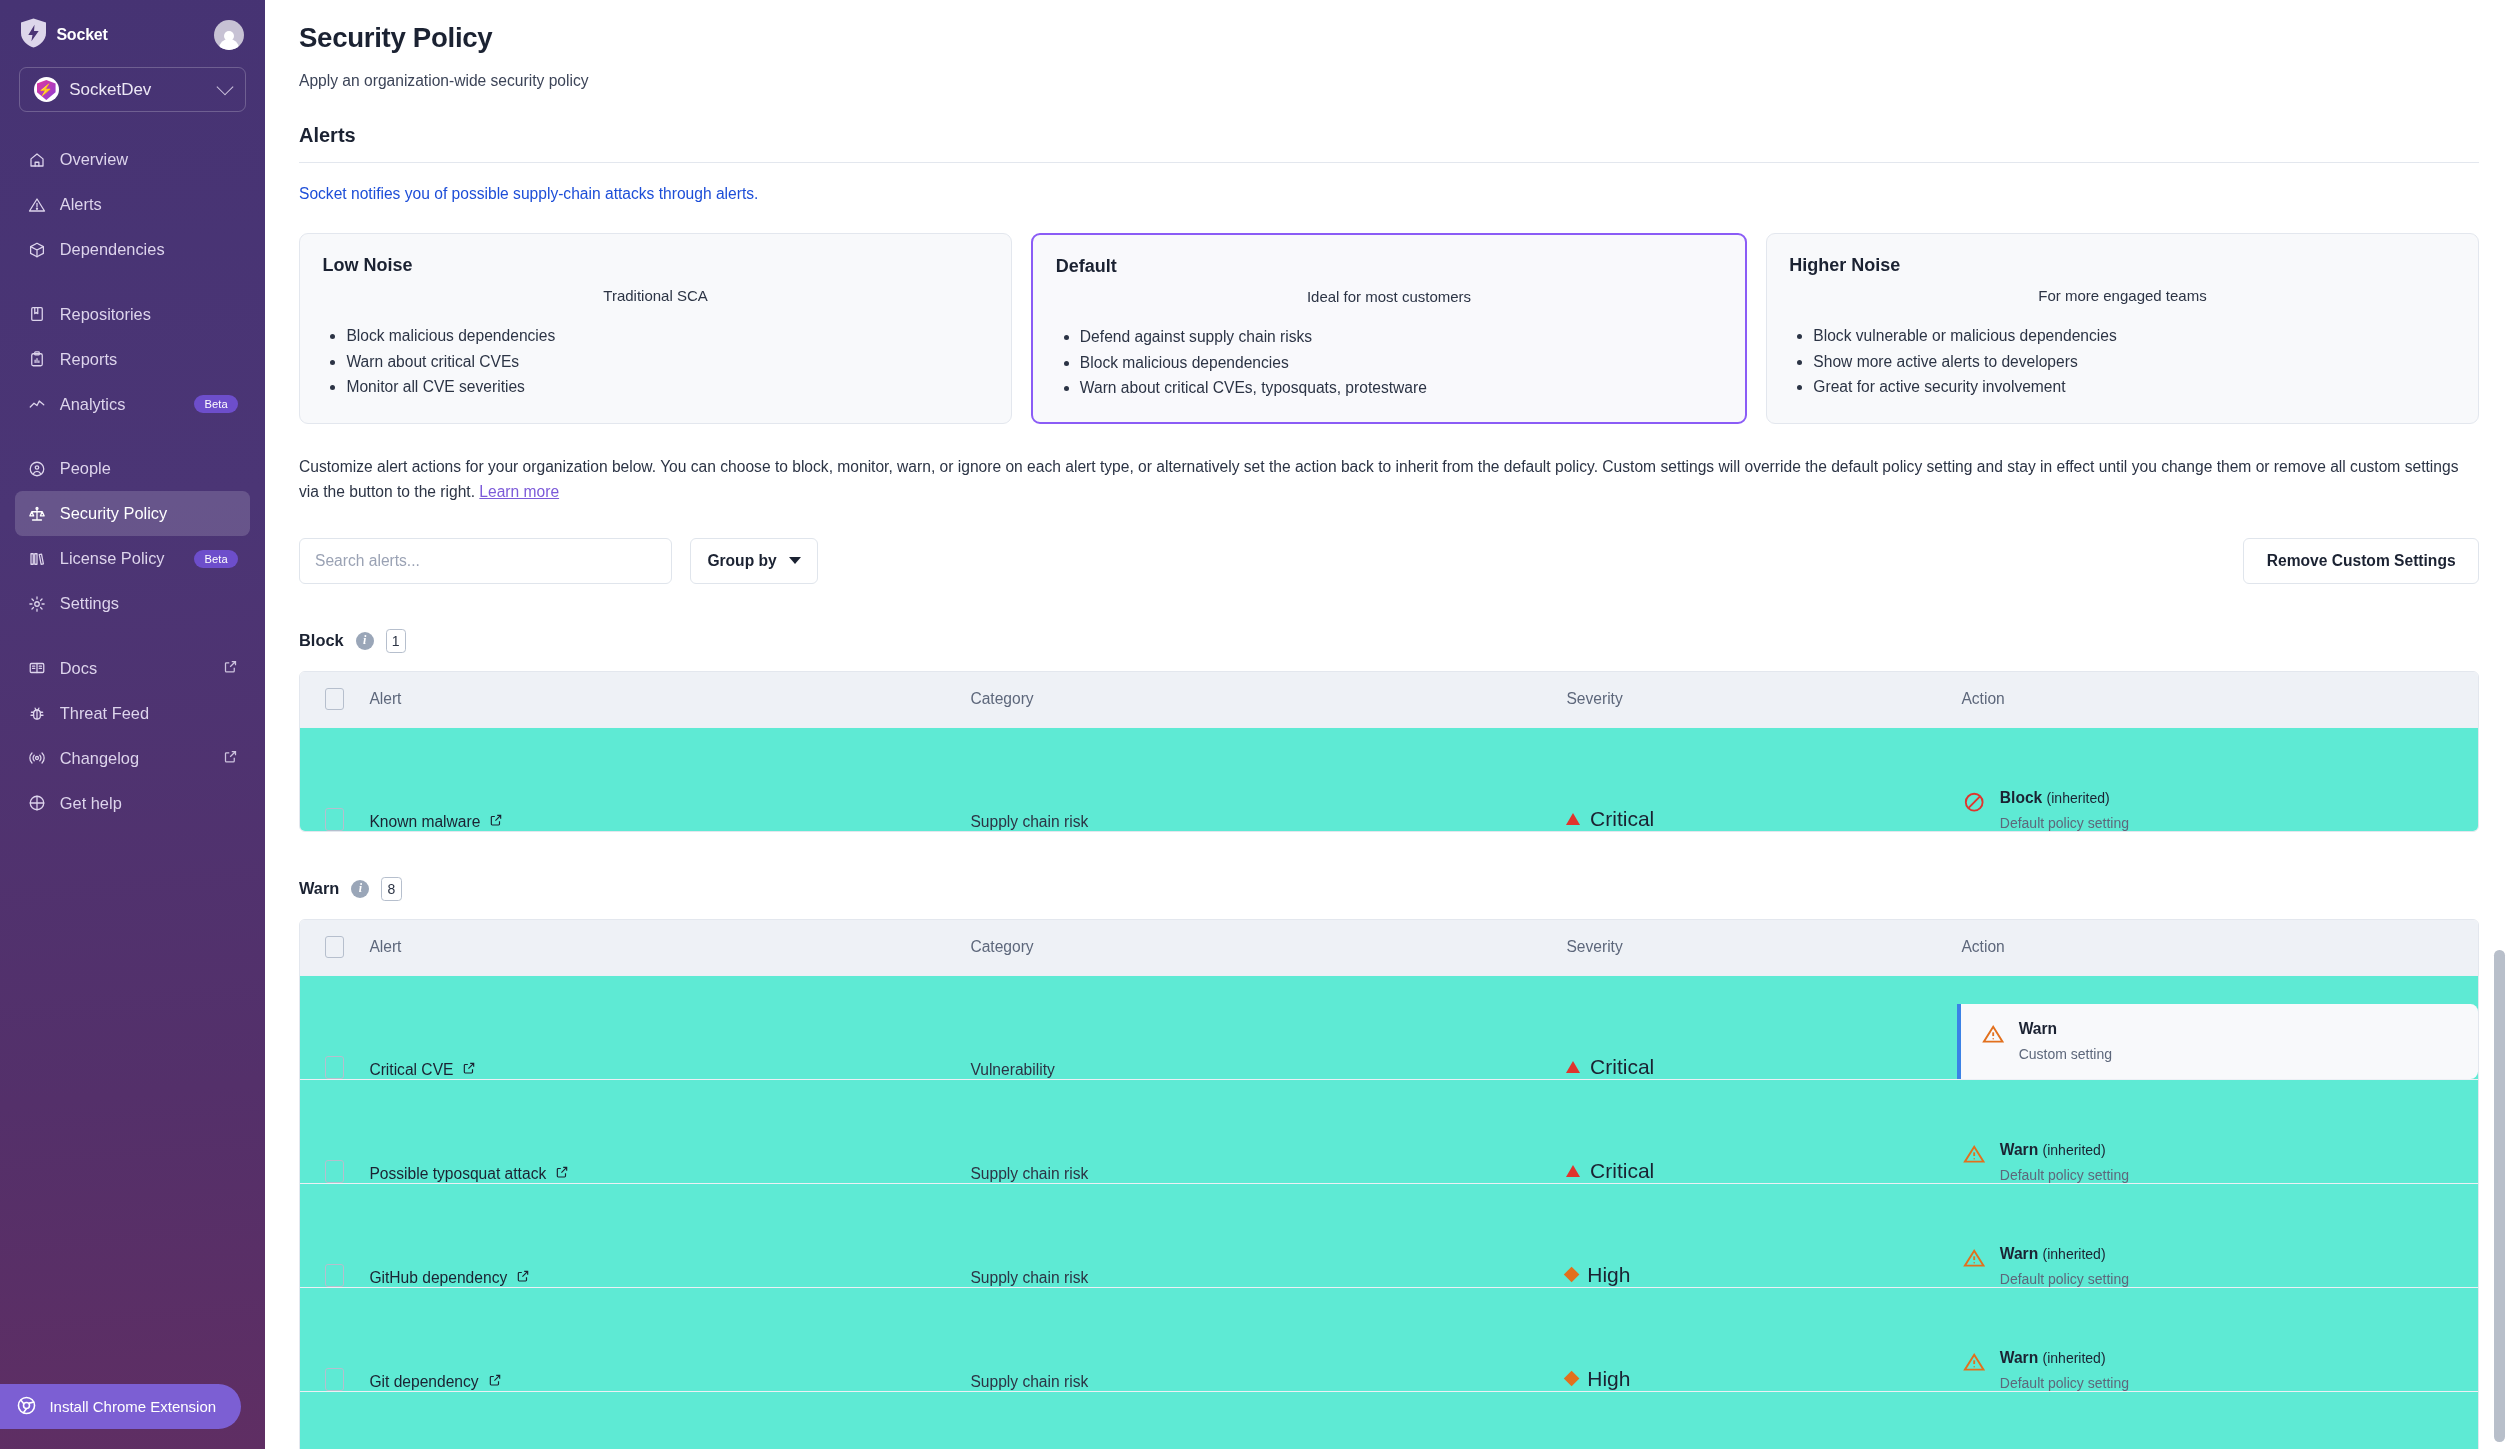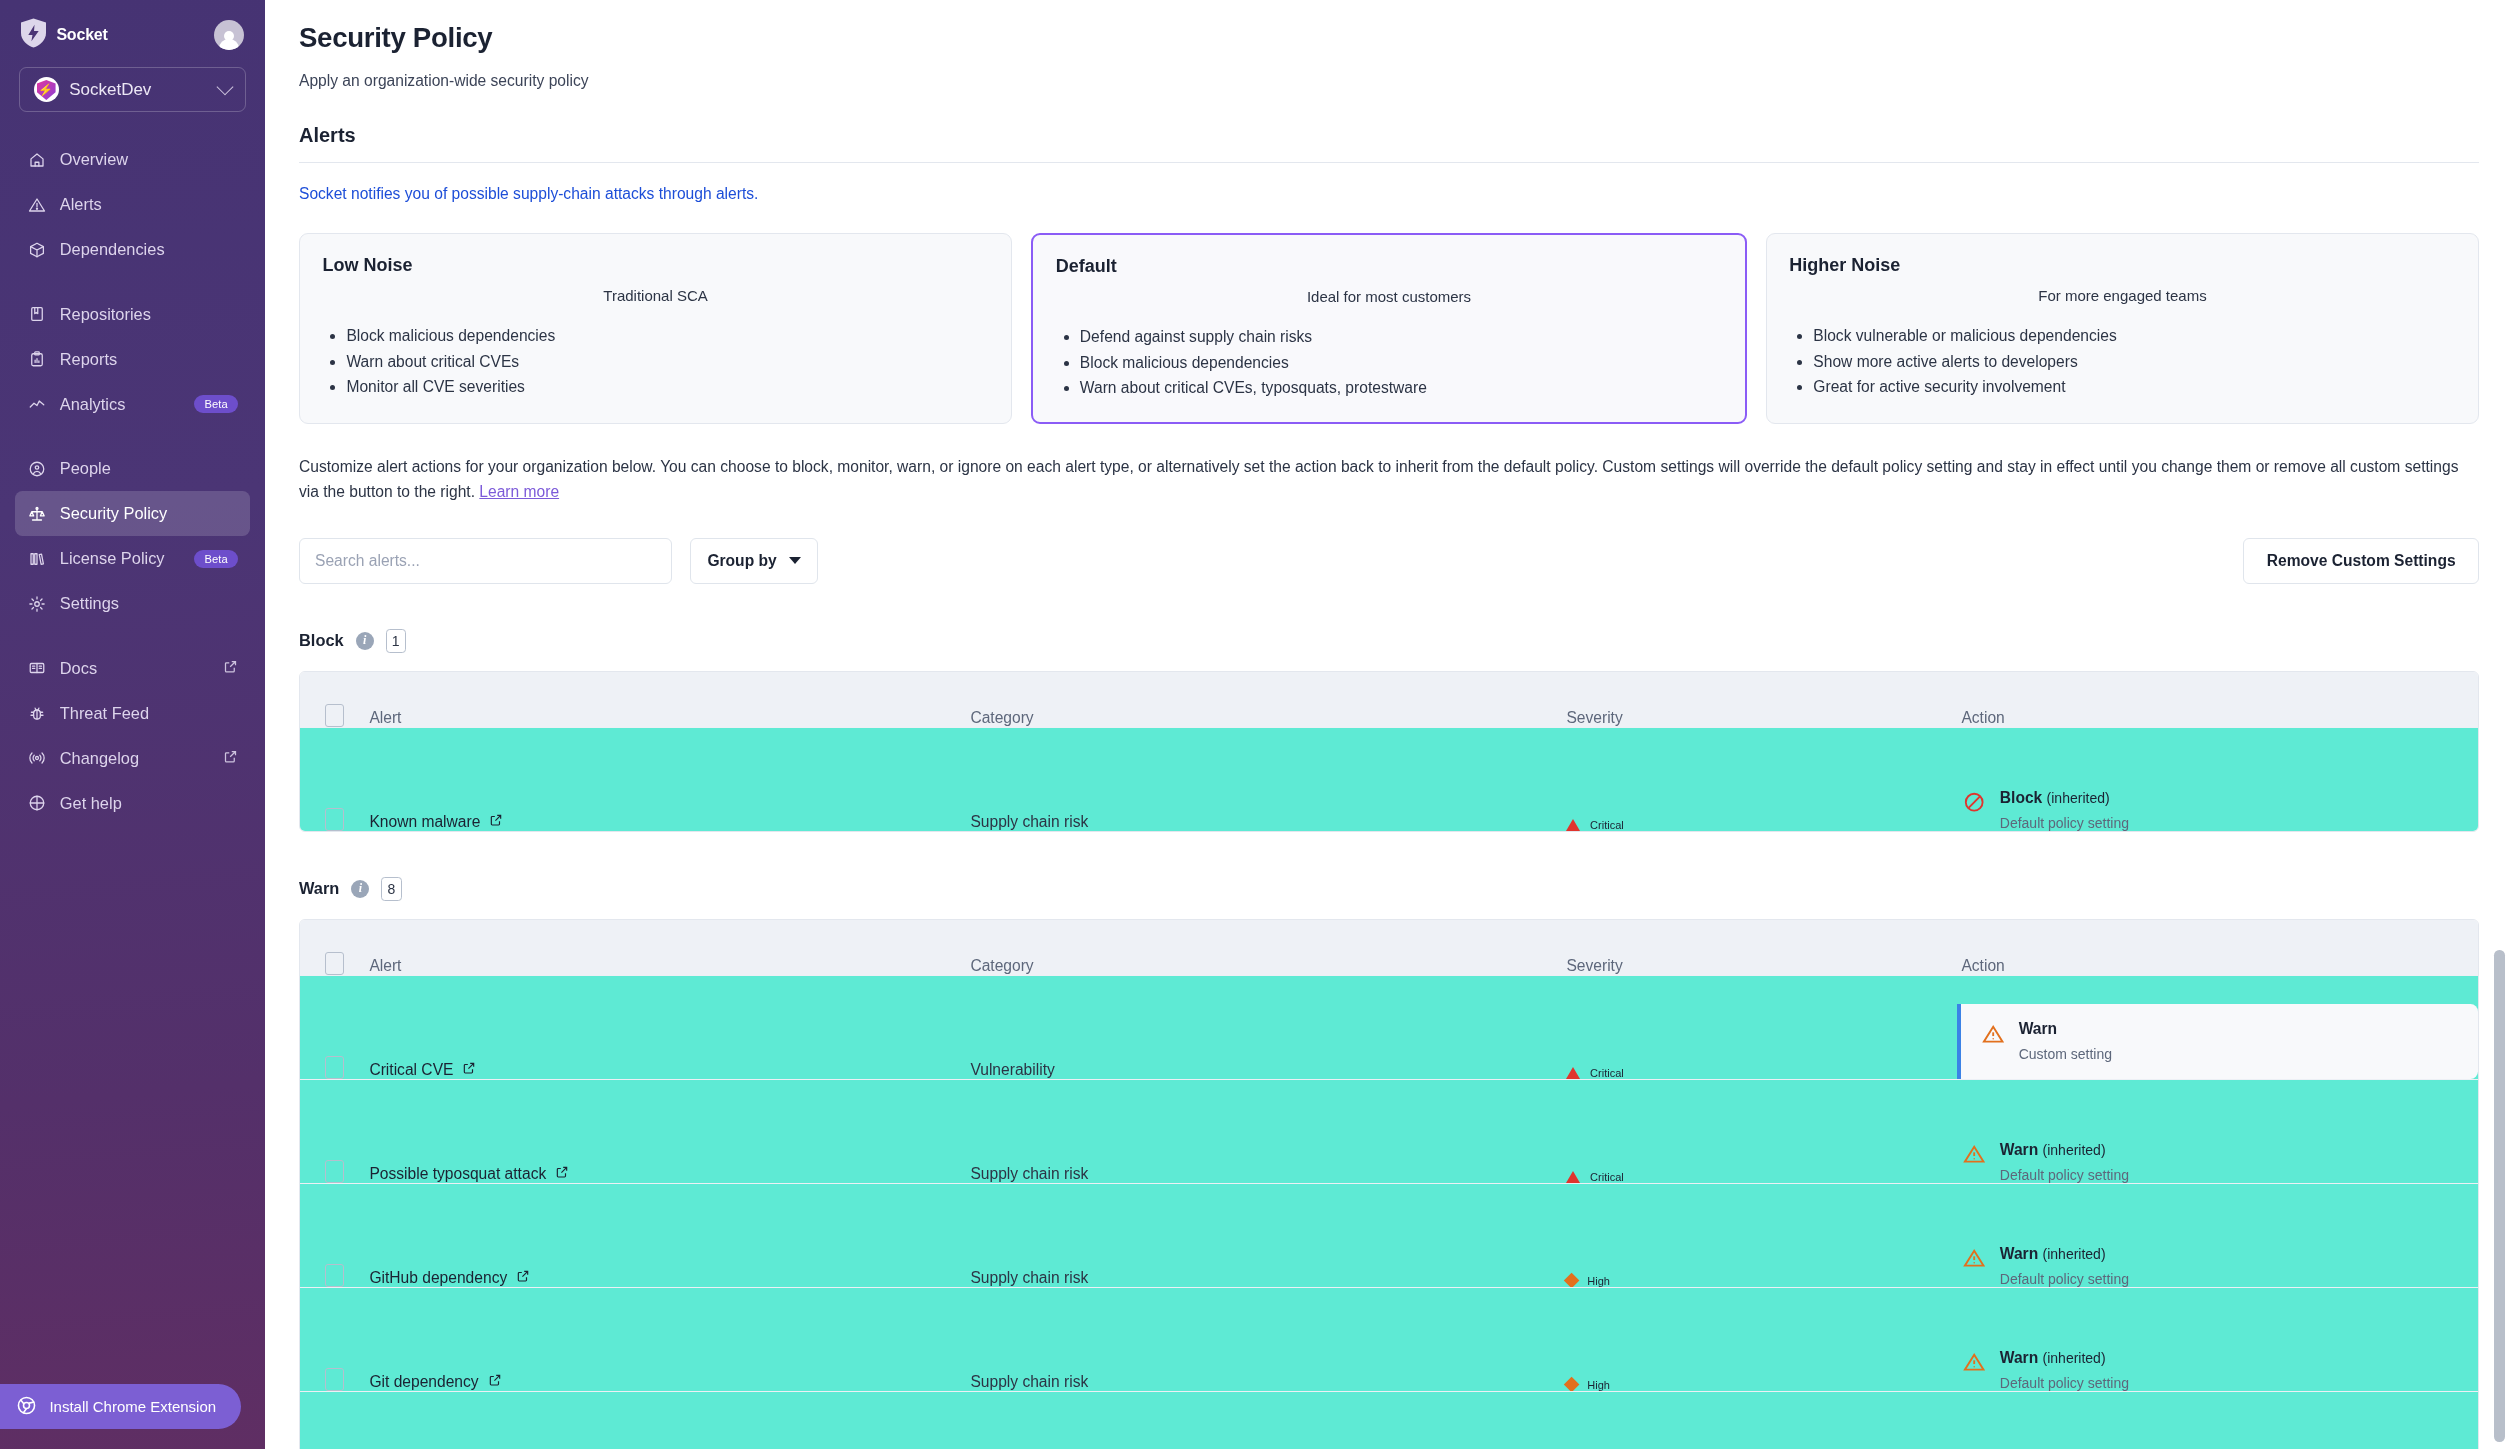--- a/index.html
+++ b/index.html
@@ -130,34 +130,34 @@
     width: 18px; height: 18px; border-radius: 50%; background: #9aa6b8;
     color: #fff; font-size: 12px; font-weight: 700; font-style: italic;
     display: flex; align-items: center; justify-content: center; font-family: "Liberation Serif", serif;
   }
   .count-badge {
     min-width: 19.4px; height: 24px; border: 0.7px solid #b6bfcd; border-radius: 3.7px;
     font-size: 14px; color: #2c3445; display: flex; align-items: center; justify-content: center; padding: 0 5.2px;
   }
 
   .table { margin-top: 18px; border: 0.7px solid #e3e7ee; border-radius: 6px; overflow: hidden; }
-  .thead { display: flex; align-items: flex-end; height: 55px; background: #eef1f6; padding-left: 25px; }
+  .thead { display: flex; align-items: center; height: 55px; background: #eef1f6; padding-left: 25px; }
   .trow { display: flex; align-items: flex-end; height: 104px; padding-left: 25px; border-top: 0.7px solid #edf0f5; background: #5eead4; position: relative; }
   .trow:first-child { border-top: none; }
   .cb { width: 19.4px; height: 22.4px; border: 1.2px solid #b6bfcd; border-radius: 3px; flex: 0 0 19.4px; }
   .c-alert { width: 626px; padding-left: 25px; }
   .c-cat { width: 596px; }
   .c-sev { width: 395px; }
   .c-act { flex: 1; }
   .th { font-size: 15.6px; color: #5d677b; }
   .cell { font-size: 15.6px; color: #1b2232; display: flex; align-items: center; gap: 9px; }
   .cell-muted { font-size: 15.6px; color: #2c3445; }
   .link-ico svg { width: 14px; height: 14px; stroke: #1b2232; fill: none; stroke-width: 2; }
 
-  .sev { display: flex; align-items: center; gap: 9.7px; font-size: 11px; color: #1b2232; }
+  .sev { display: flex; align-items: center; gap: 9.7px; font-size: 21px; color: #1b2232; }
   .tri { width: 0; height: 0; border-left: 7.5px solid transparent; border-right: 7.5px solid transparent; border-bottom: 12.7px solid #e0342d; }
   .dia { width: 11.2px; height: 11.2px; background: #e2701d; transform: rotate(45deg); }
 
   .act { display: flex; align-items: flex-start; gap: 13.4px; }
   .act-ico { width: 25px; height: 25px; flex:0 0 25px; display:flex; align-items:center; justify-content:center; margin-top: 1.5px; }
   .act-ico svg { width: 22.4px; height: 22.4px; fill: none; stroke-width: 2; }
   .act-title { font-size: 15.6px; font-weight: 700; color: #1b2232; }
   .act-title .inh { font-weight: 400; font-size: 14px; }
   .act-sub { font-size: 14px; color: #5d677b; margin-top: 8.2px; }
   .act-custom {

